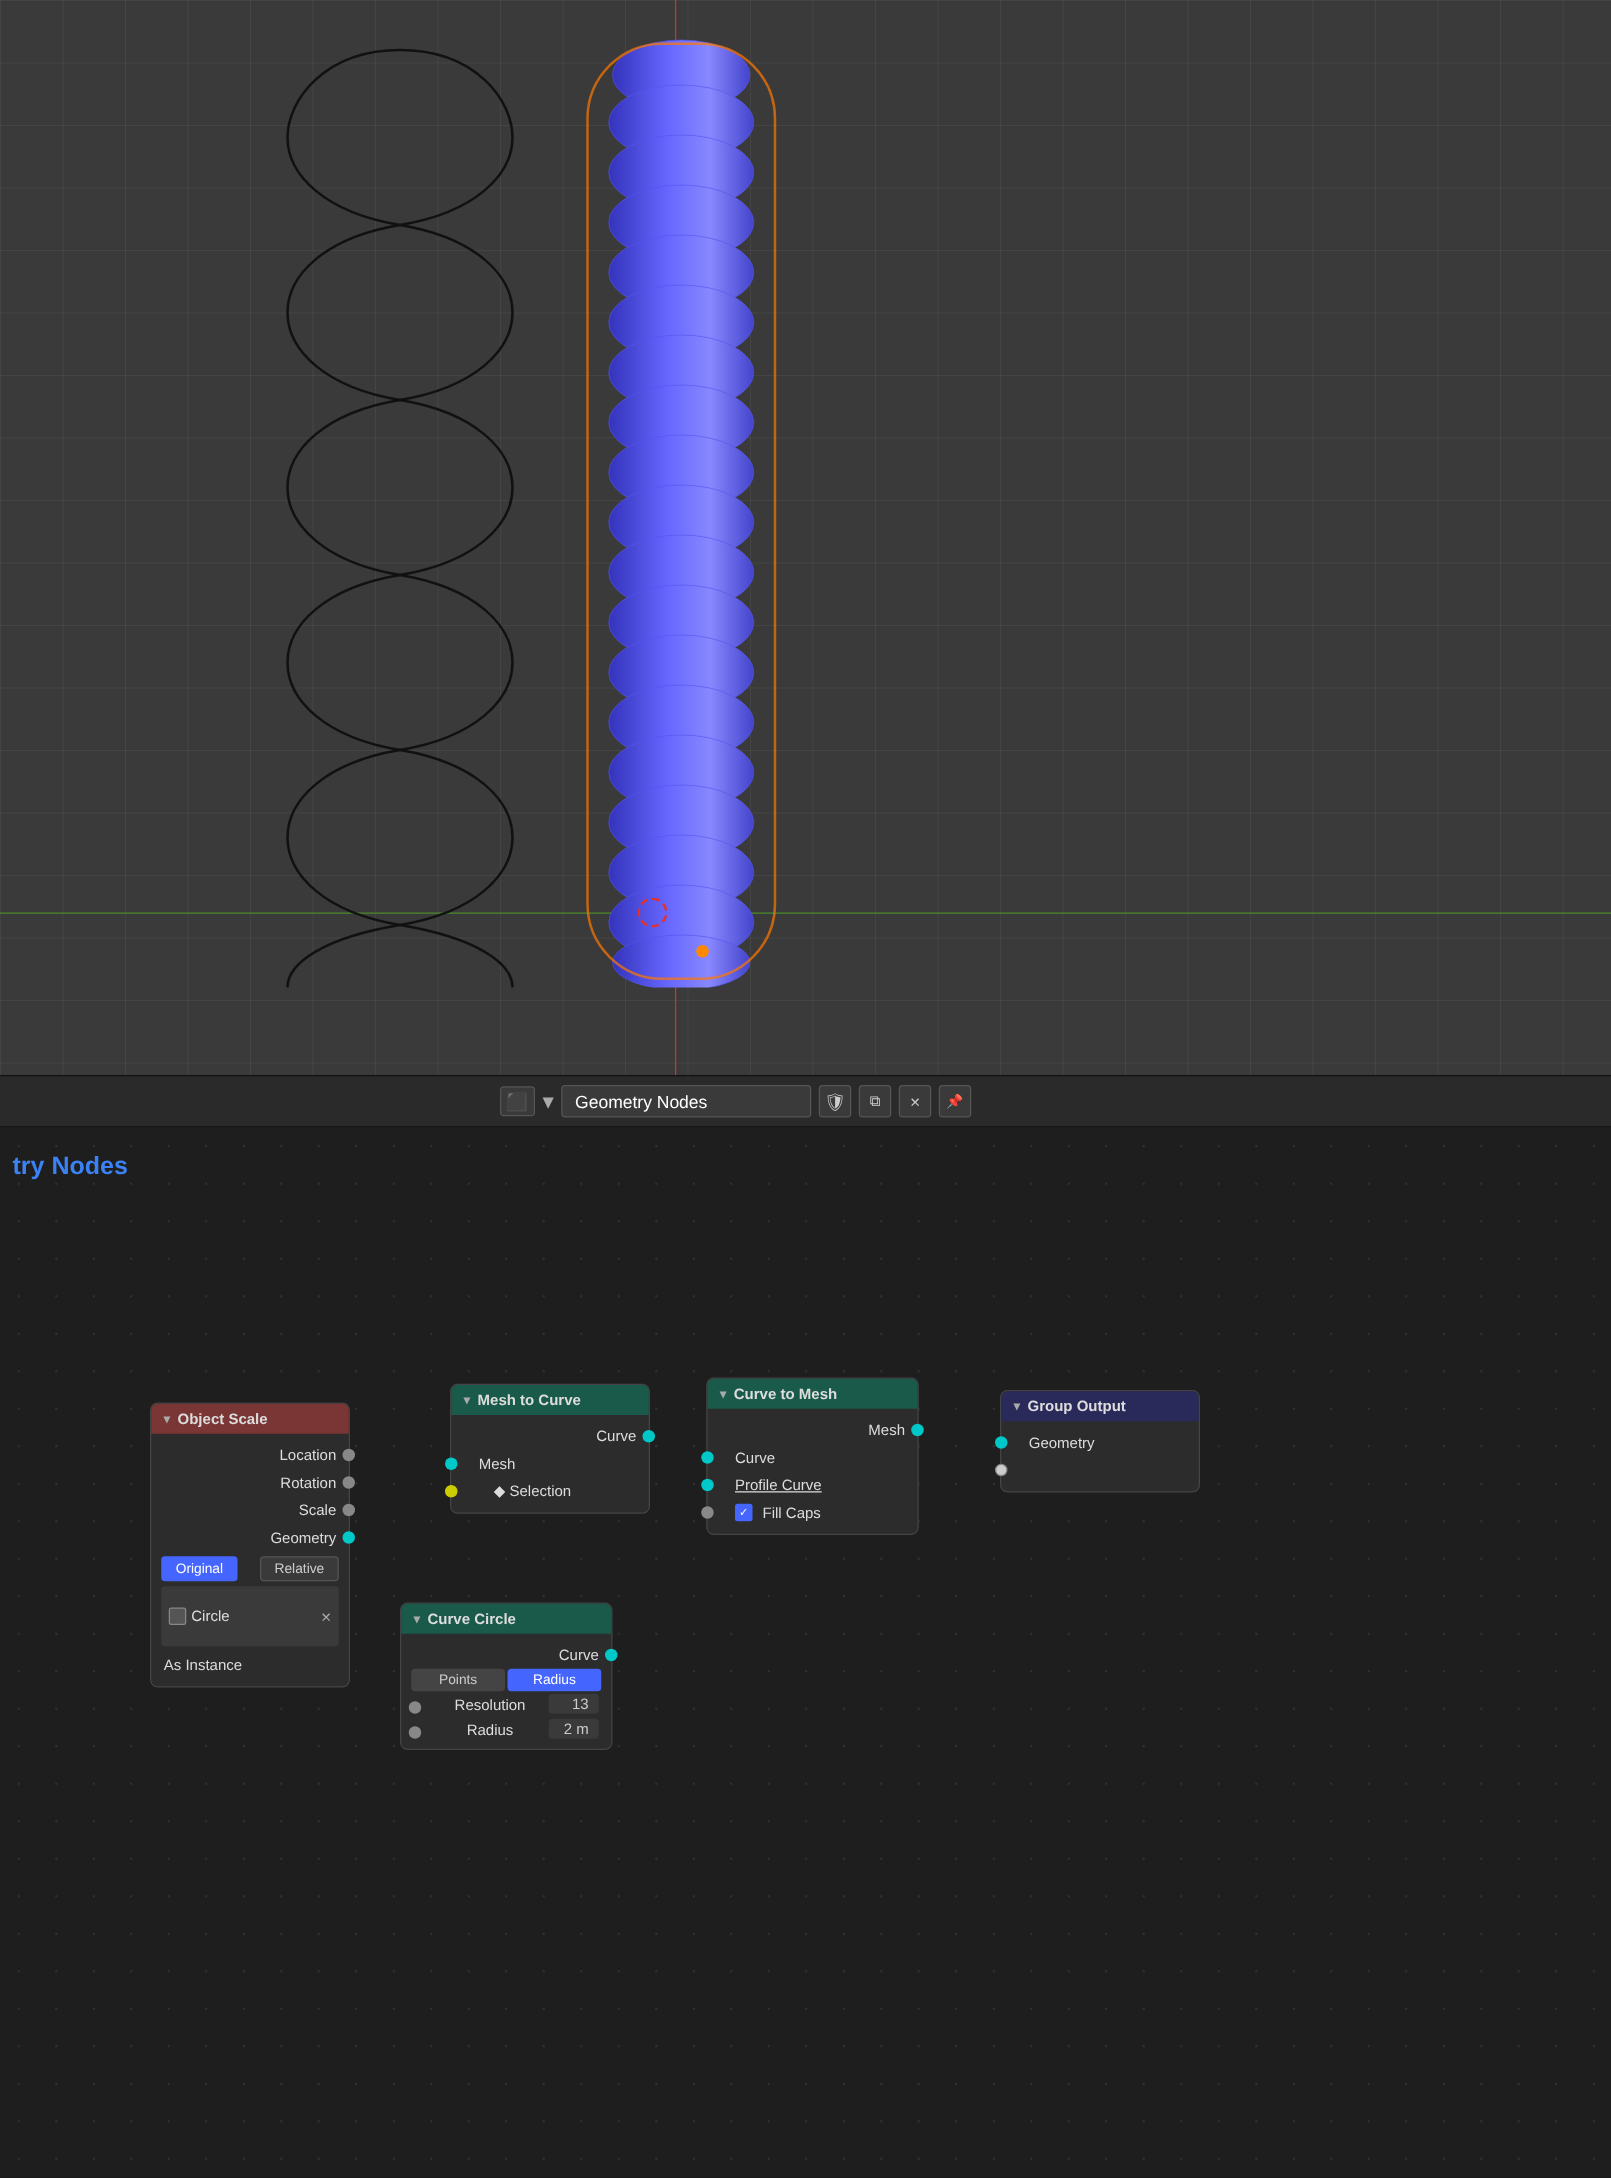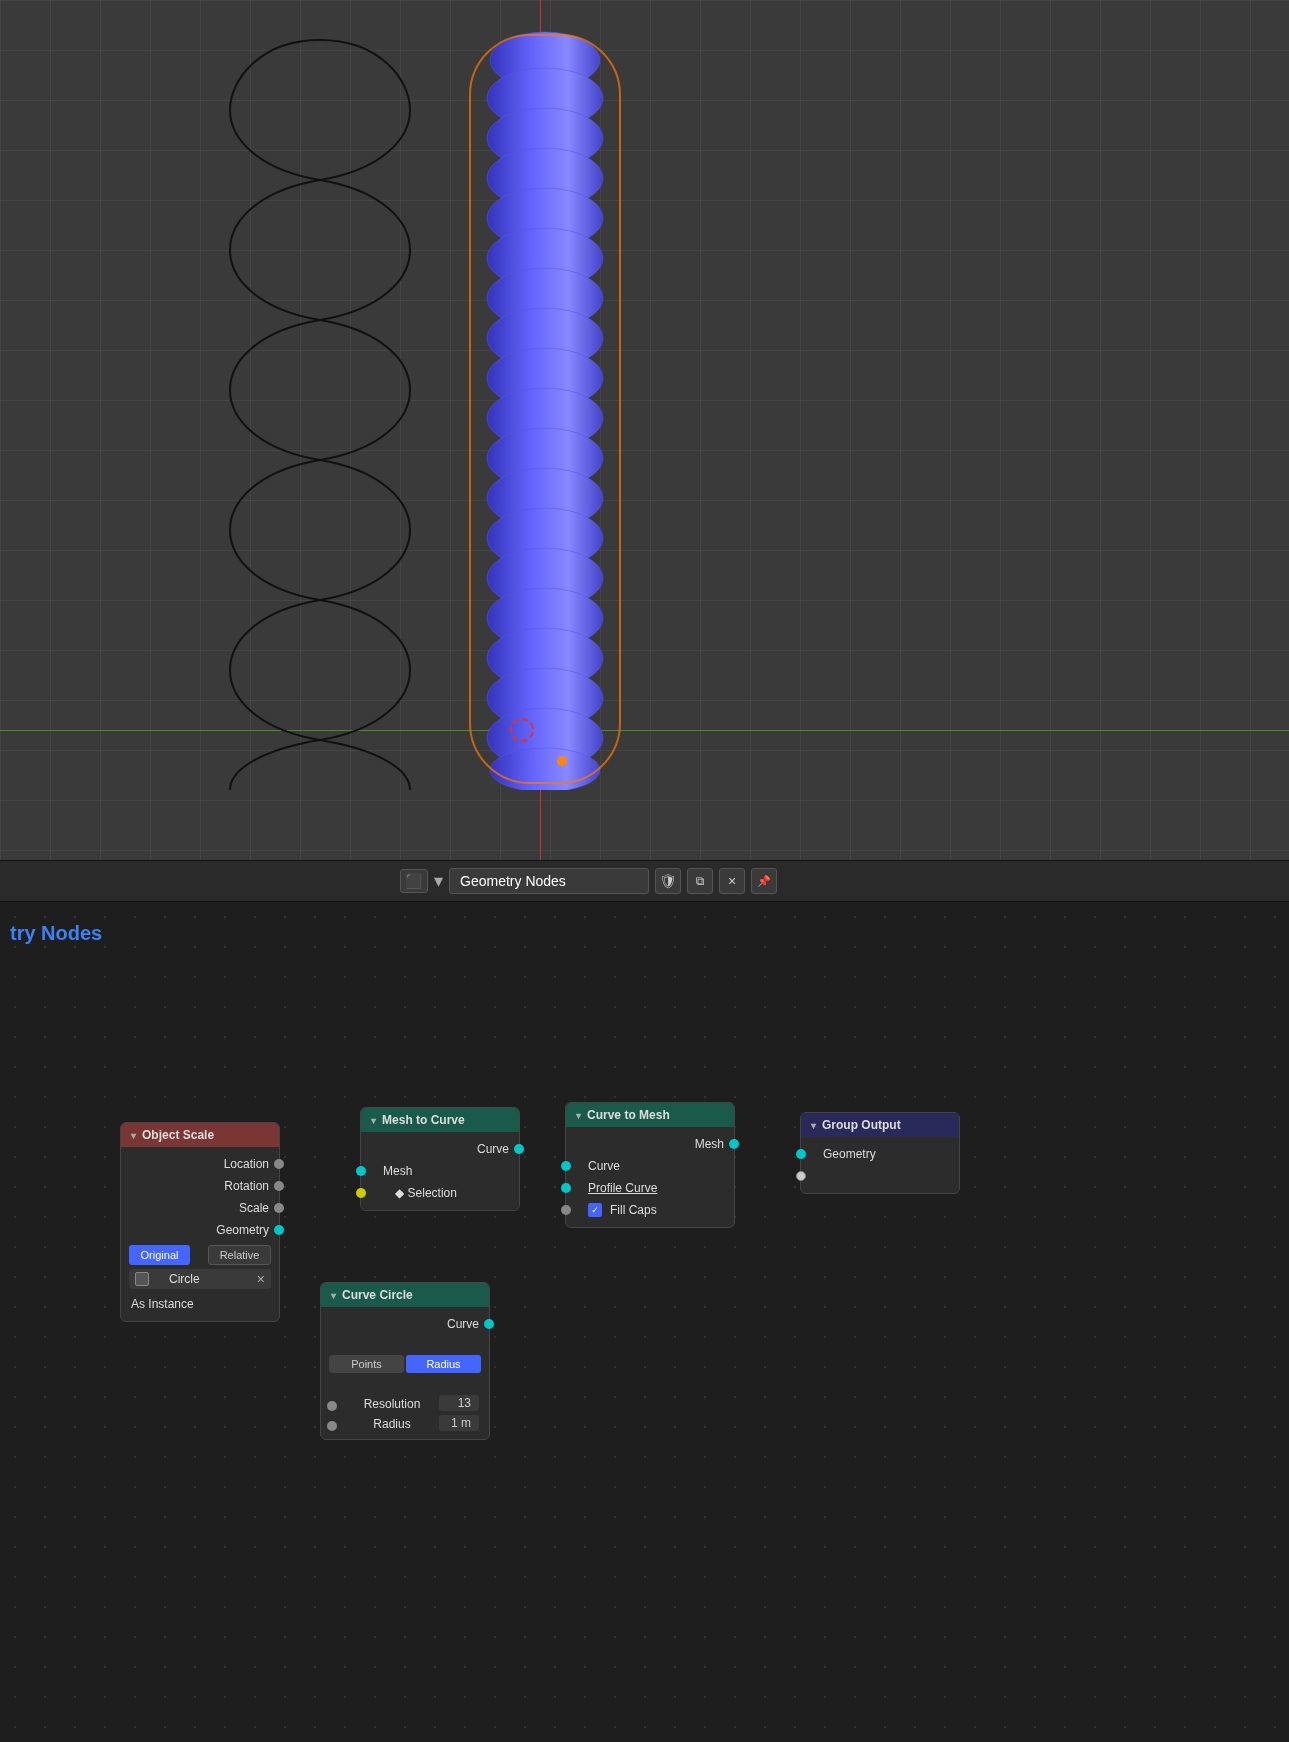--- a/index.html
+++ b/index.html
@@ -278,21 +278,21 @@
       justify-content: center;
       color: #fff;
       font-size: 9px;
       margin-right: 4px;
     }
 
     
     .btn-group {
       display: flex;
       gap: 2px;
-      margin: 20px 8px;
+      margin: 0 8px;
     }
     .btn-group button {
       flex: 1;
       padding: 3px 0;
       border-radius: 3px;
       border: none;
       font-size: 11px;
       cursor: pointer;
     }
     .btn-points { background: #444; color: #ccc; }
@@ -316,22 +316,22 @@
       text-align: right;
     }
 
     
     .obj-selector {
       display: flex;
       align-items: center;
       margin: 4px 8px;
       background: #3a3a3a;
       border-radius: 3px;
-      padding: 2px 6px;
-      gap: 20px;
+      padding: 16px 6px;
+      gap: 4px;
     }
     .obj-color-swatch {
       width: 14px;
       height: 14px;
       background: #555;
       border-radius: 2px;
       border: 1px solid #888;
     }
     .obj-name { flex: 1; font-size: 12px; }
     .obj-x {
@@ -603,18 +603,18 @@
         <button class="btn-radius">Radius</button>
       </div>
       <div class="value-field">
         <span class="socket in" style="background:#888;position:relative;left:-4px;margin-right:4px;"></span>
         <span>Resolution</span>
         <span class="value-box">13</span>
       </div>
       <div class="value-field">
         <span class="socket in" style="background:#888;position:relative;left:-4px;margin-right:4px;"></span>
         <span>Radius</span>
-        <span class="value-box">1 m</span>
+        <span class="value-box">2 m</span>
       </div>
     </div>
   </div>
 
 </div>
 
 </body></html>

